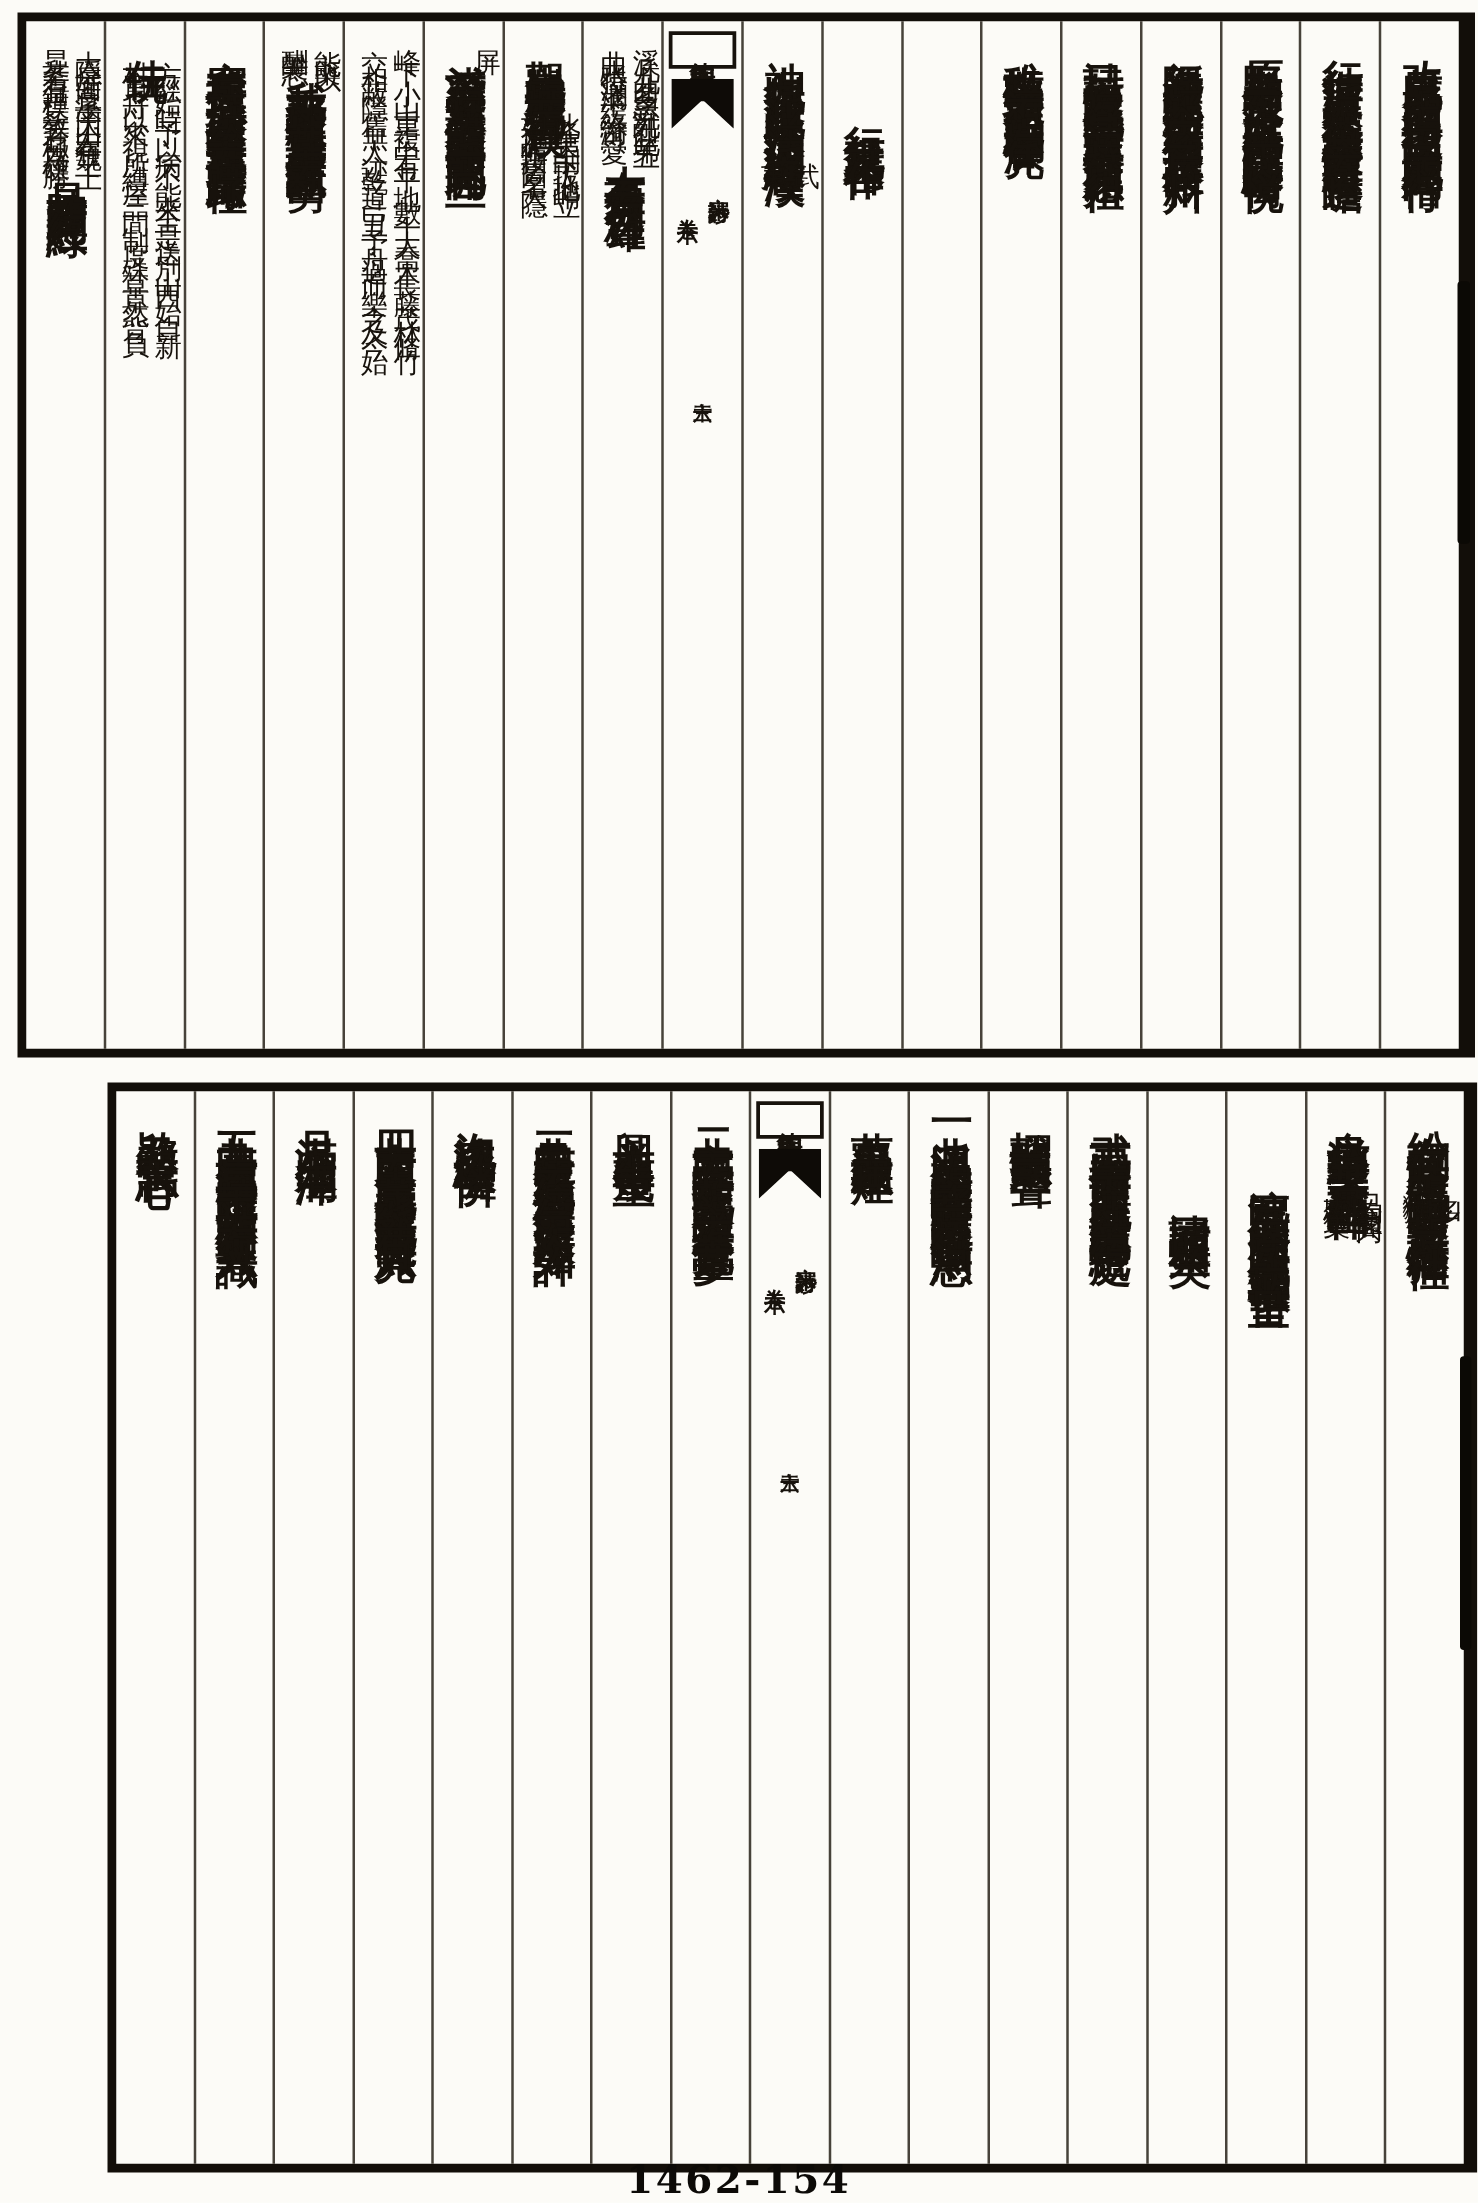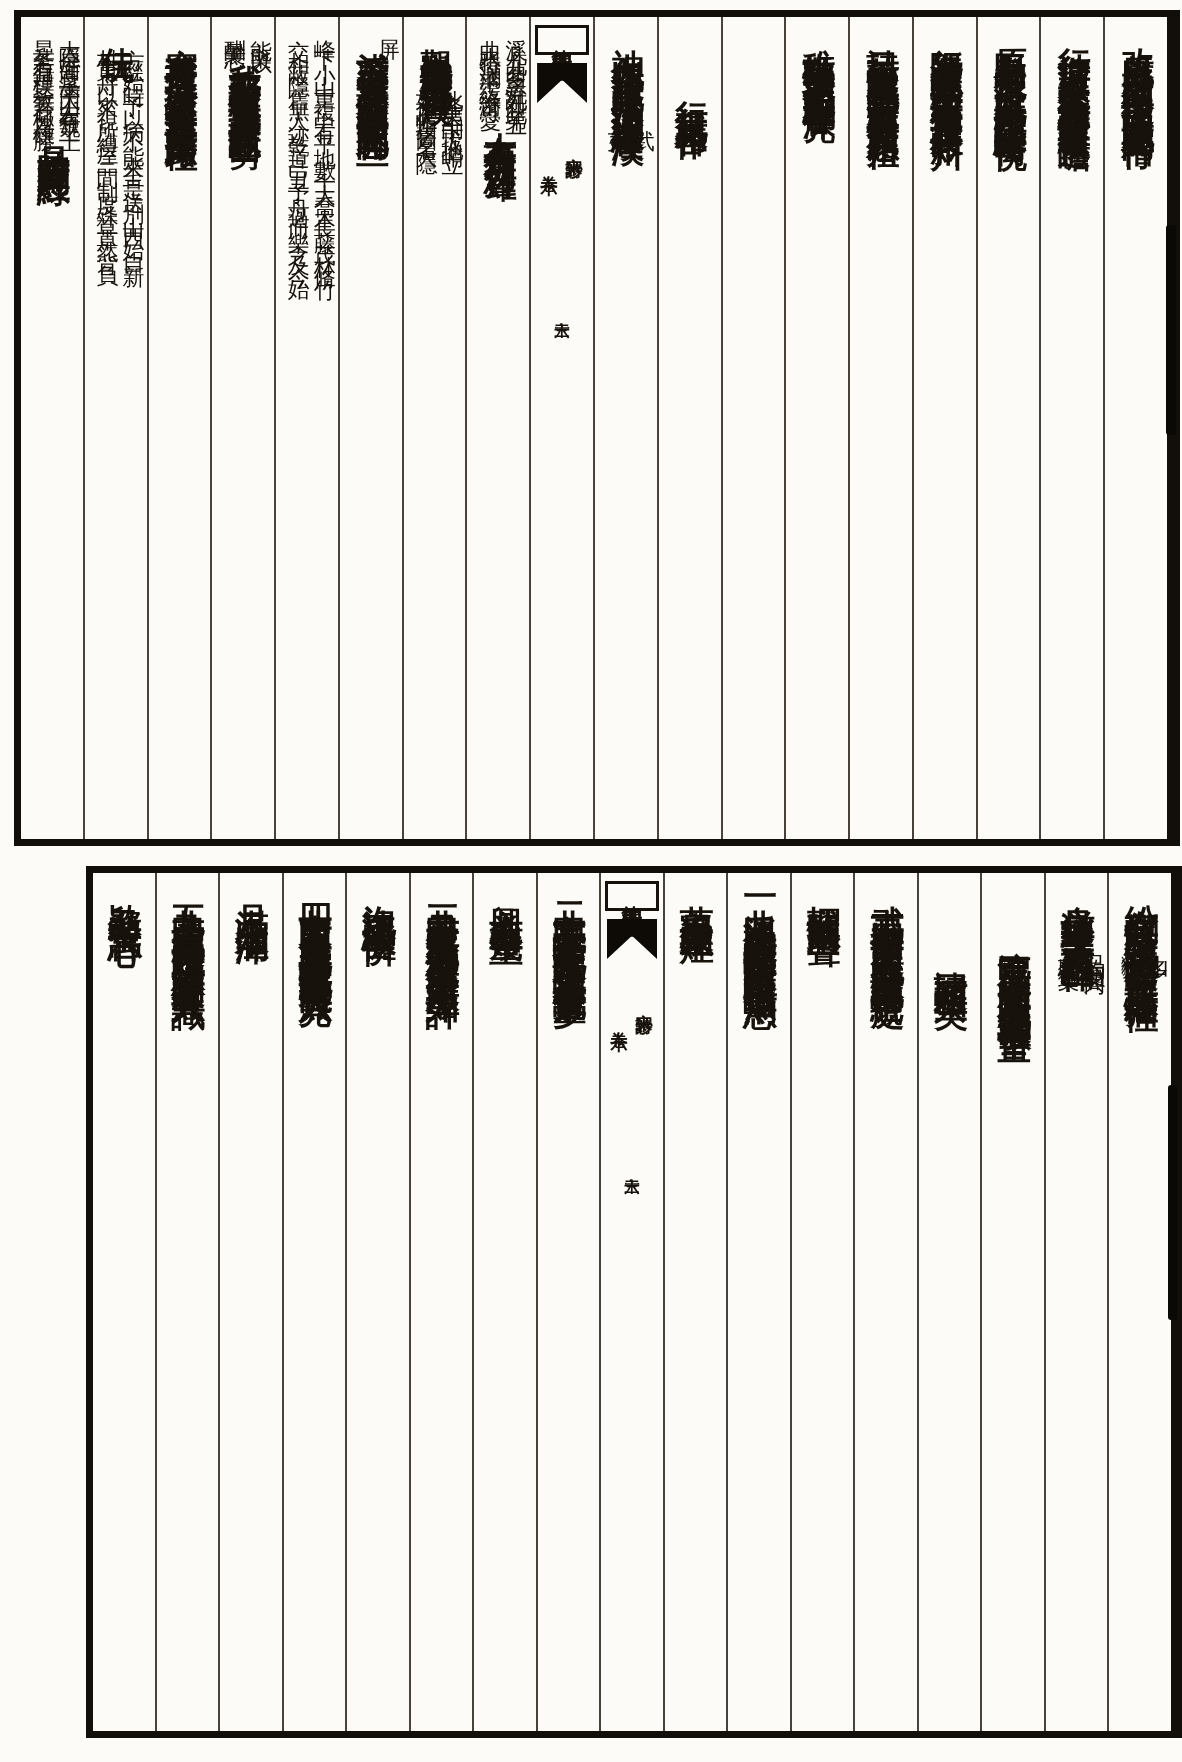--- a/index.html
+++ b/index.html
@@ -125,13 +125,14 @@
       <div class="col"><span class="big">興入前山翠幾重</span></div>
       <div class="col"><span class="big">三曲君看架壑船不知停櫂幾何年桑田海水今如許</span></div>
       <div class="col"><span class="big">泡沫風燈敢自憐</span></div>
       <div class="col"><span class="big">四曲東西兩石巖巖花垂露碧㲯毿金雞叫罷無人見</span></div>
       <div class="col"><span class="big">月滿空山水滿潭</span></div>
       <div class="col"><span class="big">五曲高山雲氣深長時煙雨暗平林林間有客無人識</span></div>
       <div class="col"><span class="big">欵乃聲中萬古心</span></div>
     </div>
   <div class="blob" id="blob-1"></div>
   <div class="blob" id="blob-2"></div>
+  <div class="page-number">1462-154</div>
 </div>
 
 </body></html>

